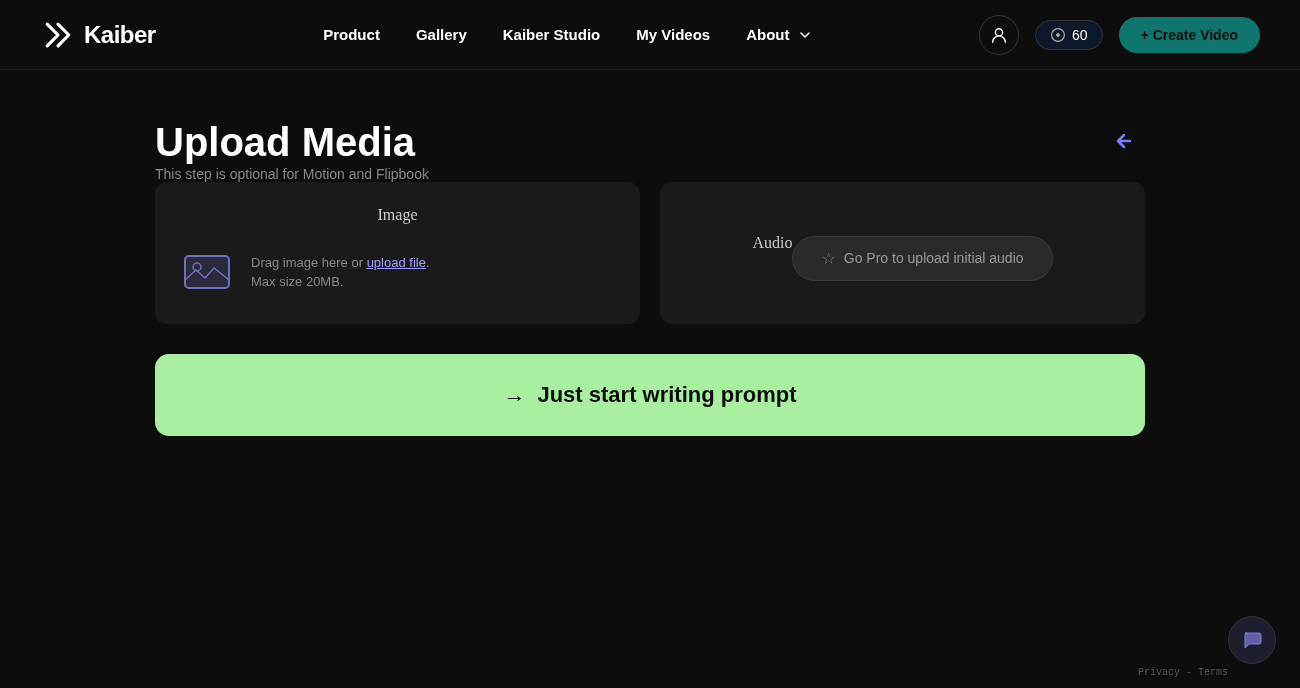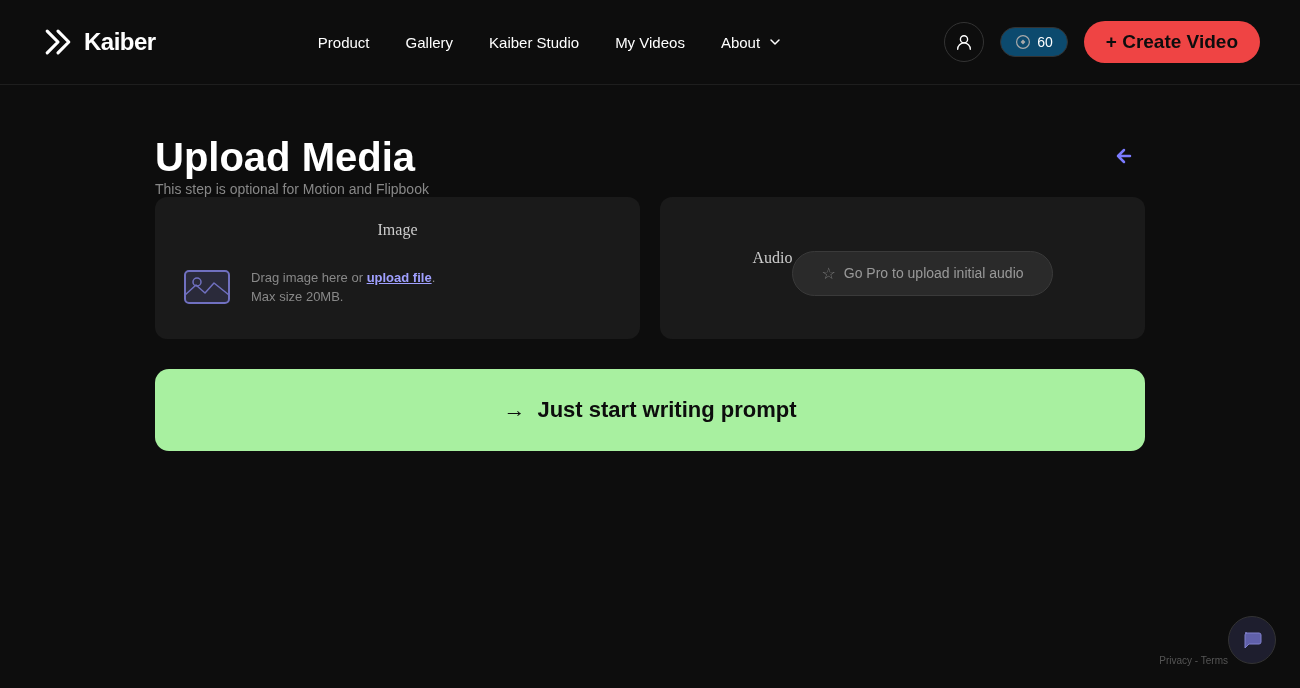--- a/index.html
+++ b/index.html
@@ -17,21 +17,21 @@
       overflow: hidden;
       position: relative;
     }
 
     
     nav {
       display: flex;
       align-items: center;
       justify-content: space-between;
       padding: 0 40px;
-      height: 85px;
+      height: 70px;
       border-bottom: 1px solid #1e1e1e;
       background-color: #0d0d0d;
     }
 
     .nav-logo {
       display: flex;
       align-items: center;
       gap: 8px;
     }
 
@@ -50,21 +50,21 @@
     .nav-links {
       display: flex;
       align-items: center;
       gap: 36px;
     }
 
     .nav-link {
       color: #ffffff;
       text-decoration: none;
       font-size: 15px;
-      font-weight: 400;
+      font-weight: 700;
       cursor: pointer;
     }
 
     .nav-about {
       display: flex;
       align-items: center;
       gap: 8px;
     }
 
     .chevron-down {
@@ -89,36 +89,36 @@
       align-items: center;
       justify-content: center;
       cursor: pointer;
       color: #ffffff;
     }
 
     .credits-badge {
       display: flex;
       align-items: center;
       gap: 6px;
-      background: #0c4a6e;
+      background: #0f172a;
       border: 1px solid #333;
       border-radius: 20px;
       padding: 6px 14px;
       font-size: 14px;
       color: #ffffff;
       cursor: pointer;
     }
 
     .create-video-btn {
-      background-color: #ef4444;
+      background-color: #0f766e;
       color: #0d0d0d;
       border: none;
       border-radius: 25px;
       padding: 10px 22px;
-      font-size: 19px;
+      font-size: 14px;
       font-weight: 600;
       cursor: pointer;
       display: flex;
       align-items: center;
       gap: 6px;
     }
 
     
     main {
       padding: 50px 155px 0 155px;
@@ -191,21 +191,20 @@
     .image-drag-text {
       font-size: 13px;
       color: #888888;
       line-height: 1.5;
     }
 
     .upload-link {
       color: #a0a0ff;
       text-decoration: underline;
       cursor: pointer;
-      font-weight: bold;
     }
 
     .audio-card {
       display: flex;
       flex-direction: row;
       align-items: center;
       justify-content: center;
     }
 
     .go-pro-btn {
@@ -256,24 +255,25 @@
       display: flex;
       align-items: center;
       justify-content: center;
       cursor: pointer;
       border: 1px solid #333;
     }
 
     
     .privacy-terms {
       position: fixed;
-      bottom: 22px;
+      bottom: 10px;
       right: 72px;
       font-size: 10px;
       color: #555;
+      font-family: Liberation Mono, monospace;
     }
   </style>
 </head>
 <body>
 
 <nav>
   <div class="nav-logo">
     <svg class="logo-icon" viewBox="0 0 40 40" fill="none" xmlns="http://www.w3.org/2000/svg">
       <path d="M8 8 L20 20 L8 32" stroke="white" stroke-width="3.5" stroke-linecap="round" stroke-linejoin="round"></path>
       <path d="M20 8 L32 20 L20 32" stroke="white" stroke-width="3.5" stroke-linecap="round" stroke-linejoin="round"></path>

